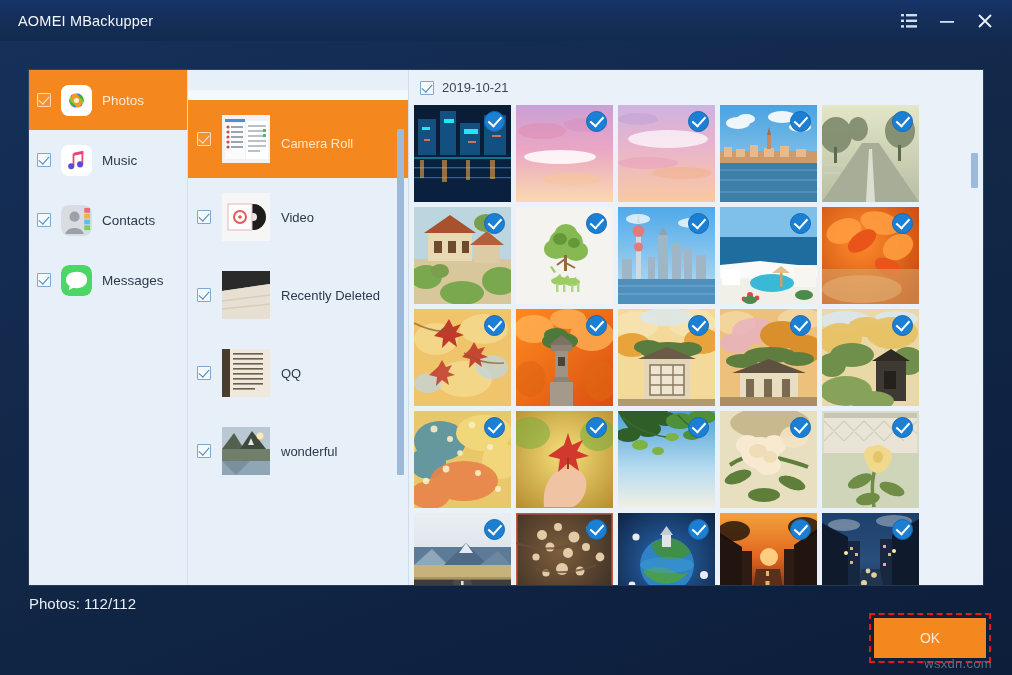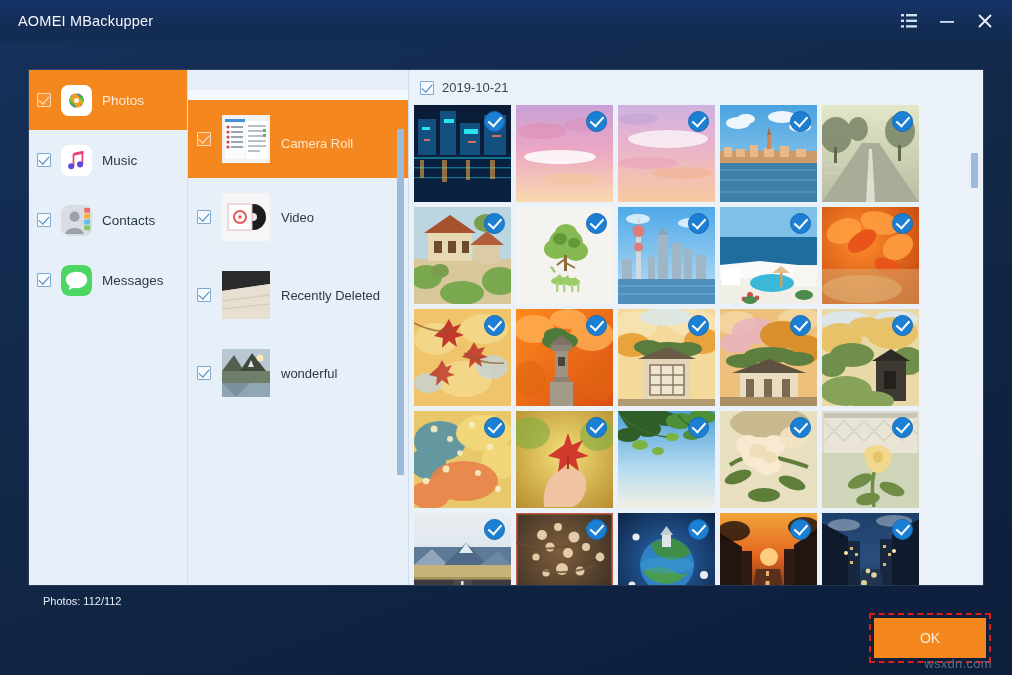--- a/index.html
+++ b/index.html
@@ -135,22 +135,22 @@
     border-radius: 50%; background: #1b7fd4; border: 1px solid #1569b4;
     display: flex; align-items: center; justify-content: center;
   }
   .check::after {
     content: ""; width: 6px; height: 11px; border: solid #fff;
     border-width: 0 2.6px 2.6px 0; transform: rotate(42deg) translate(-1px,-1px);
   }
 
   
   .status {
-    position: absolute; left: 43px; top: 595px;
-    color: #e8eef6; font-size: 11px;
+    position: absolute; left: 29px; top: 595px;
+    color: #e8eef6; font-size: 15px;
   }
   .ok-wrap {
     position: absolute; left: 869px; top: 613px; width: 122px; height: 50px;
     border: 2px dashed #e01b1b; padding: 3px;
   }
   .ok-btn {
     width: 100%; height: 100%; background: #f5871f;
     color: #ffe9d2; font-size: 14px; border: none; cursor: pointer;
     display: flex; align-items: center; justify-content: center;
     font-family: "Liberation Sans", sans-serif;
@@ -329,20 +329,40 @@
               <rect width="48" height="48" fill="#cfc9bd"></rect>
               <path d="M0 0 H48 V13 L0 20 Z" fill="#2a2a2a"></path>
               <path d="M0 20 L48 13 V48 H0 Z" fill="#e7e0d2"></path>
               <path d="M0 30 L48 24" stroke="#d6cdbc" stroke-width="1.5" fill="none"></path>
               <path d="M0 38 L48 33" stroke="#d6cdbc" stroke-width="1.5" fill="none"></path>
             </svg>
           </span>
           <span class="album-label">Recently Deleted</span>
         </div>
 
+        <div class="album">
+          <span class="cbx"></span>
+          <span class="album-thumb">
+            <svg viewBox="0 0 48 48">
+              <rect width="48" height="48" fill="#efe9dd"></rect>
+              <rect x="0" y="0" width="8" height="48" fill="#4a3d2e"></rect>
+              <g fill="#6b5e4a">
+                <rect x="11" y="4" width="30" height="1.6"></rect>
+                  <rect x="11" y="9" width="30" height="1.6"></rect>
+                <rect x="11" y="14" width="30" height="1.6"></rect>
+                  <rect x="11" y="19" width="30" height="1.6"></rect>
+                <rect x="11" y="24" width="30" height="1.6"></rect>
+                  <rect x="11" y="29" width="30" height="1.6"></rect>
+                <rect x="11" y="34" width="30" height="1.6"></rect>
+                  <rect x="11" y="39" width="22" height="1.6"></rect>
+              </g>
+            </svg>
+          </span>
+          <span class="album-label">QQ</span>
+        </div>
 
 
         <div class="album">
           <span class="cbx"></span>
           <span class="album-thumb">
             <svg viewBox="0 0 48 48">
               <rect width="48" height="48" fill="#9fb7c9"></rect>
               <rect y="0" width="48" height="22" fill="#b9c8d2"></rect>
               <path d="M0 22 L12 6 L22 22Z" fill="#54604f"></path>
               <path d="M18 22 L30 4 L44 22Z" fill="#3f4a3c"></path>

